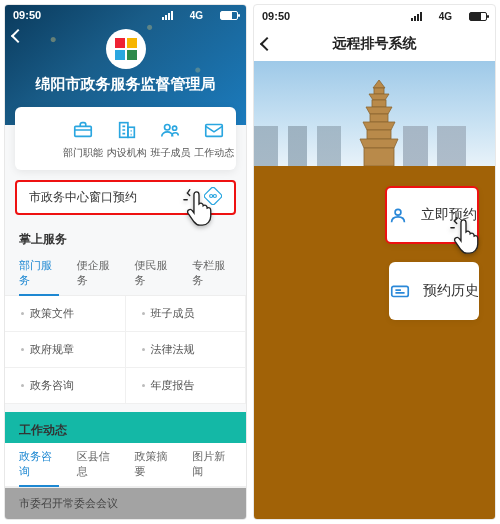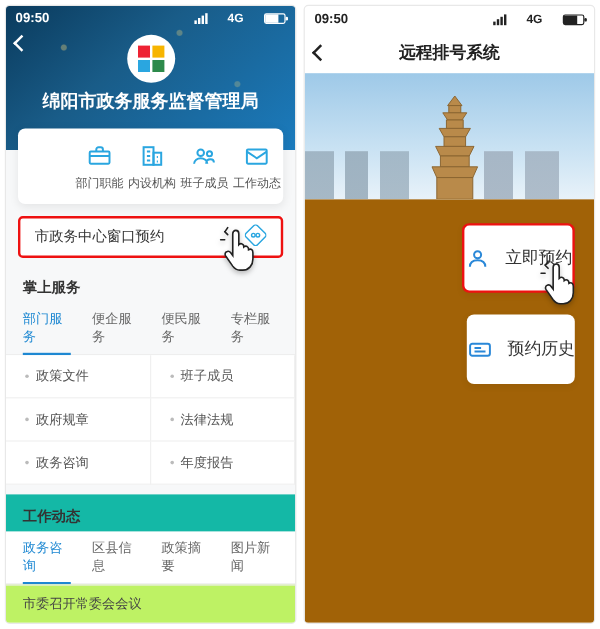--- a/index.html
+++ b/index.html
@@ -46,21 +46,21 @@
 
   .section-hd { font-size: 12px; font-weight: 600; padding: 8px 14px 4px; color: #333; }
   .tabs { display: flex; padding: 0 14px; font-size: 11px; color: #666; gap: 18px; border-bottom: 1px solid #eee; }
   .tabs .tab { padding: 6px 0; }
   .tabs .tab.active { color: #1e88d2; border-bottom: 2px solid #1e88d2; margin-bottom: -1px; }
 
   .grid-links { background: #fff; display: grid; grid-template-columns: 1fr 1fr; }
   .grid-links .cell { font-size: 11px; color: #555; padding: 10px 16px; border-bottom: 1px solid #f0f0f0; border-right: 1px solid #f0f0f0; display: flex; align-items: center; gap: 6px; }
   .grid-links .cell::before { content: ""; width: 3px; height: 3px; background: #bbb; border-radius: 50%; }
 
-  .news-line { background:#bef264; padding: 8px 14px; font-size: 11px; color: #444; border-top: 1px solid #eee; }
+  .news-line { background:#a3a3a3; padding: 8px 14px; font-size: 11px; color: #444; border-top: 1px solid #eee; }
 
   
   .hand { position: absolute; width: 34px; height: 42px; z-index: 20; pointer-events: none; }
   .hand svg { width: 100%; height: 100%; filter: drop-shadow(0 2px 2px rgba(0,0,0,.25)); }
 
   
   .r-title-bar { height: 34px; display: flex; align-items: center; justify-content: center; font-size: 14px; font-weight: 600; position: relative; color: #222; }
   .r-title-bar .back-chevron { color: #222; top: 12px; }
   .banner { height: 105px; background: linear-gradient(180deg,#9ec9e8 0%, #c9e2f3 60%, #e8f2f9 100%); position: relative; overflow: hidden; }
   .banner .pagoda { position:absolute; left:42%; bottom:0; width:48px; height:88px; }

